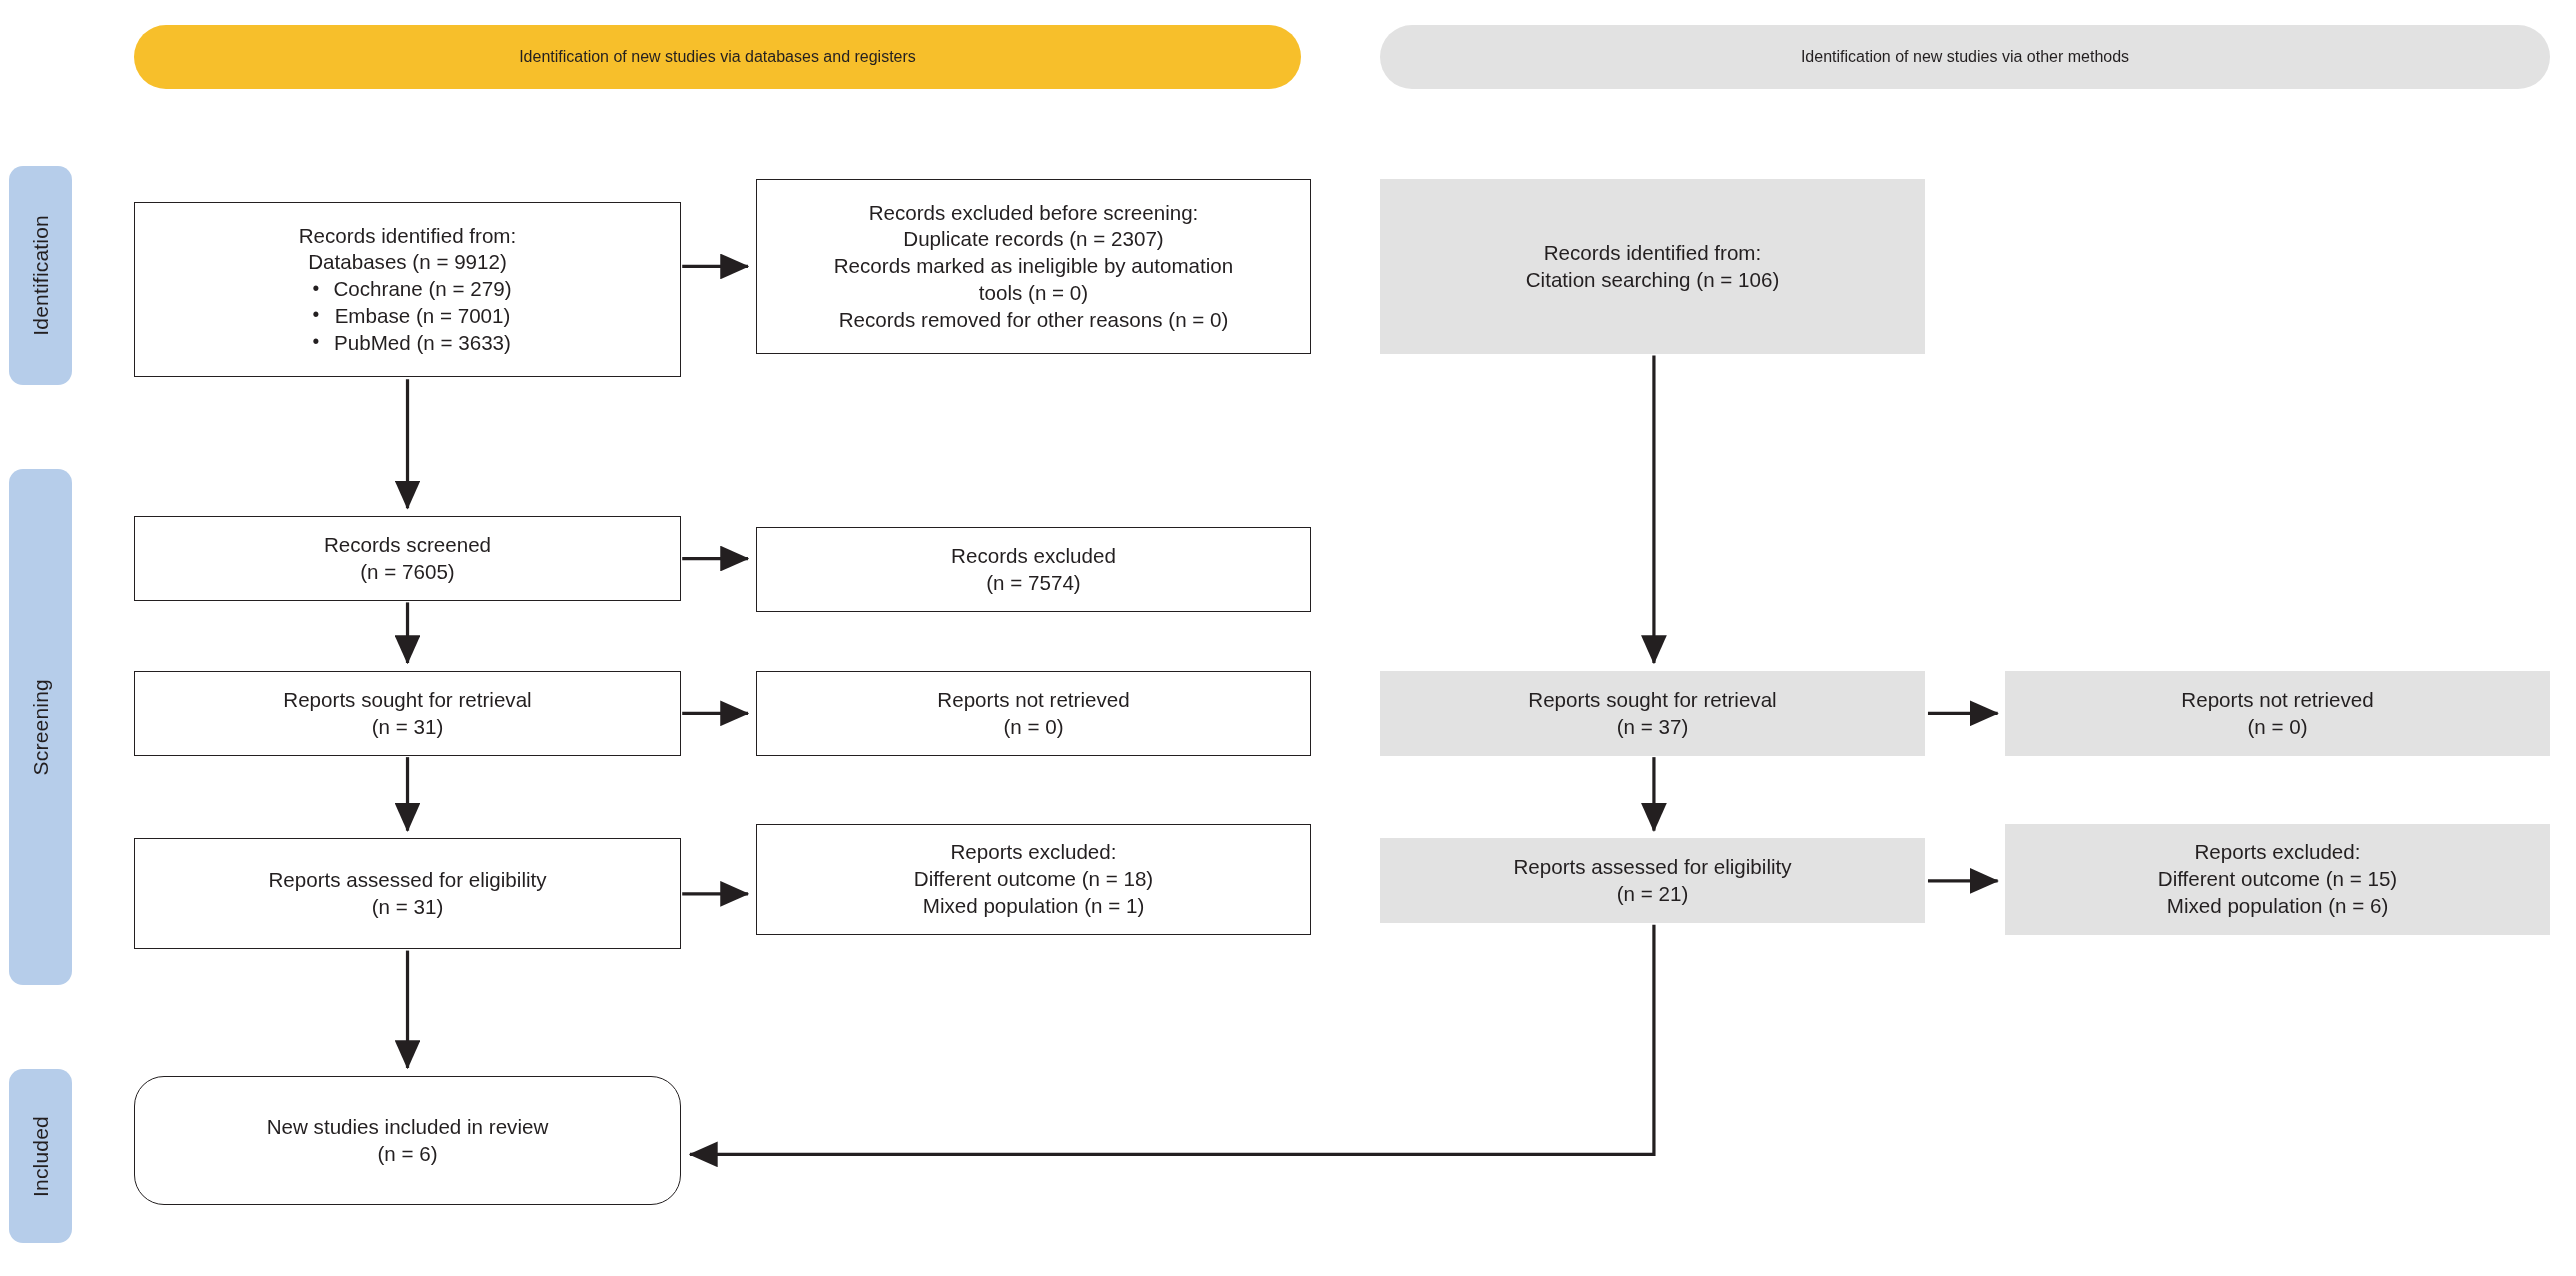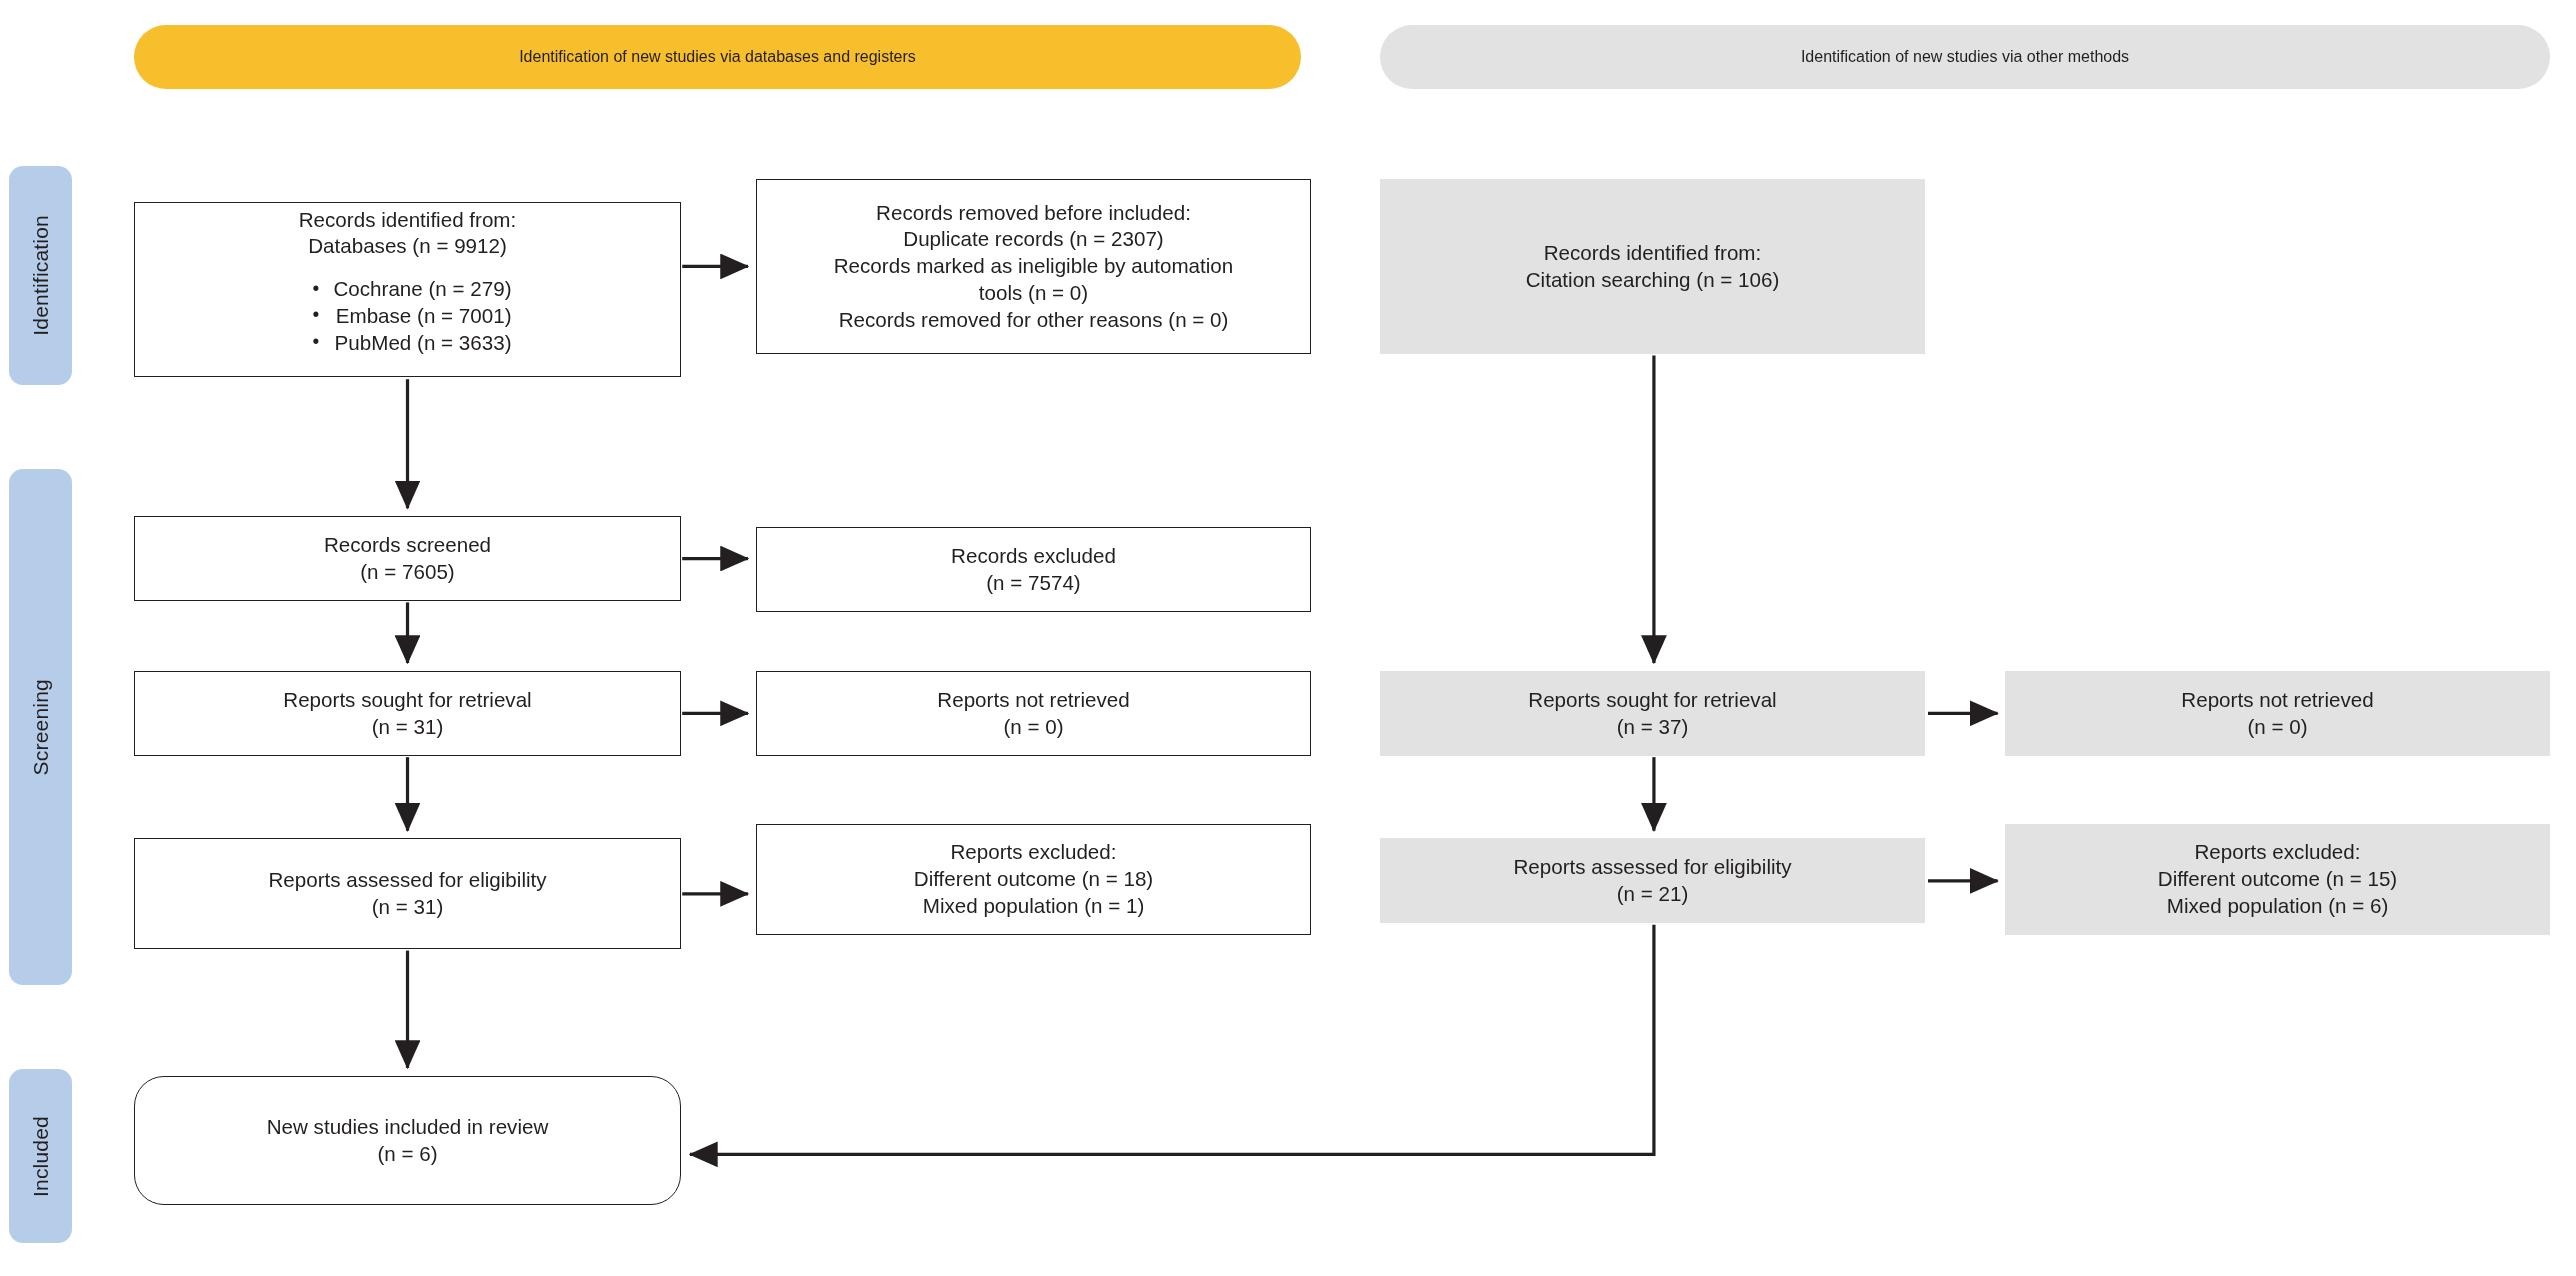--- a/index.html
+++ b/index.html
@@ -86,24 +86,24 @@
     border: 1.9px solid #231f20;
   }
   .fbox.gray {
     background: #e2e2e2;
     border: none;
   }
   .fbox .line { display: block; white-space: nowrap; }
 
   
   .blist {
-    margin: 16px;
+    margin: 0;
     padding: 0 0 0 0;
     list-style: none;
-    text-align: right;
+    text-align: center;
   }
   .blist li {
     position: relative;
     padding-left: 30px;
     white-space: nowrap;
   }
   .blist li::before {
     content: "\2022";
     position: absolute;
     left: 9px;
@@ -162,21 +162,21 @@
     <span class="line">Records identified from:</span>
     <span class="line">Databases (n = 9912)</span>
     <ul class="blist">
       <li>Cochrane (n = 279)</li>
       <li>Embase (n = 7001)</li>
       <li>PubMed (n = 3633)</li>
     </ul>
   </div>
 
   <div class="fbox white" id="box-removed">
-    <span class="line">Records removed before included:</span>
+    <span class="line">Records excluded before screening:</span>
     <span class="line">Duplicate records (n = 2307)</span>
     <span class="line">Records marked as ineligible by automation</span>
     <span class="line">tools (n = 0)</span>
     <span class="line">Records removed for other reasons (n = 0)</span>
   </div>
 
   <div class="fbox white" id="box-screened">
     <span class="line">Records screened</span>
     <span class="line">(n = 7605)</span>
   </div>

